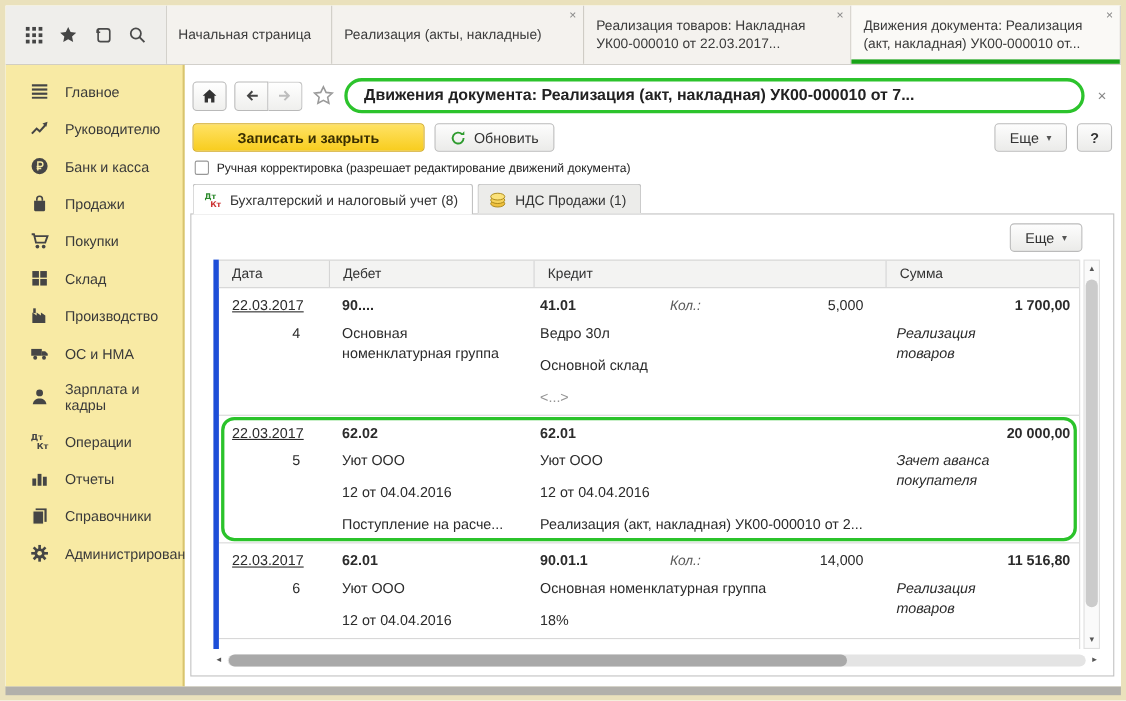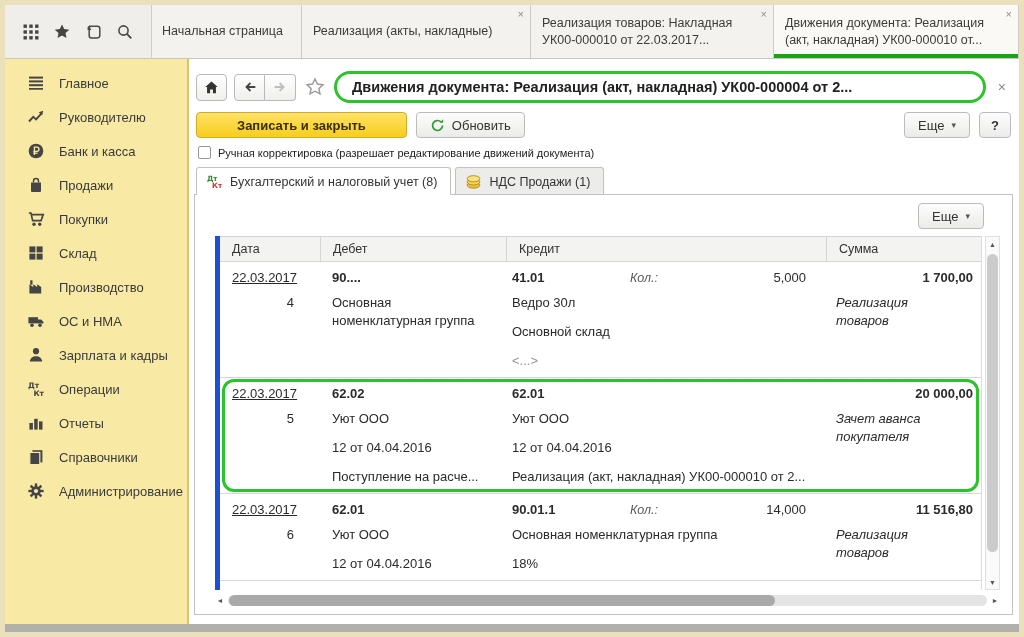--- a/index.html
+++ b/index.html
@@ -17,21 +17,21 @@
   .window-tabs { flex:1; display:flex; background:#f4f2ee; min-width:0; }
   .top-tab { position:relative; border-right:1px solid #cfccc5; padding:7px 20px 7px 11px; font-size:12.5px; color:#3b3b3b; display:flex; align-items:center; cursor:pointer; flex:none; }
   .top-tab.t0 { justify-content:flex-start; text-align:center; padding:7px 10px; }
   .tab-label { display:-webkit-box; -webkit-line-clamp:2; -webkit-box-orient:vertical; overflow:hidden; line-height:1.35; }
   .tab-close { position:absolute; top:3px; right:6px; font-size:11px; color:#8b8b8b; cursor:pointer; }
   .top-tab.active { background:#faf9f6; }
   .top-tab.active::after { content:""; position:absolute; left:0; right:0; bottom:0; height:4px; background:#19a319; }
 
   
   .body { flex:1; display:flex; min-height:0; }
-  .sidebar { width:184px; background:#f8eaa4; border-right:2px solid #d8c46e; padding-top:7px; flex:none; }
+  .sidebar { width:163px; background:#f8eaa4; border-right:2px solid #d8c46e; padding-top:7px; flex:none; }
   .side-item { display:flex; align-items:center; gap:14px; padding:8px 4px 8px 22px; font-size:13px; color:#3a3a3a; cursor:pointer; }
   .side-item .icon { width:18px; height:18px; justify-content:center; }
 
   .main { flex:1; display:flex; flex-direction:column; min-width:0; background:#fff; padding:0 6px 0 5px; }
 
   
   .doc-header { height:50px; display:flex; align-items:center; gap:7px; padding:6px 2px 0 2px; flex:none; }
   .btn-sq { width:31px; height:27px; border:1px solid #b9b9b9; border-radius:4px; background:linear-gradient(#ffffff,#efefed); display:flex; align-items:center; justify-content:center; cursor:pointer; }
   .nav-group { display:flex; }
   .nav-group .btn-sq:first-child { border-radius:4px 0 0 4px; }
@@ -330,21 +330,21 @@
               </span>
             </span>
           </span>
           <span class="star-plain">
             <span class="icon">
               <svg width="20" height="20" viewBox="0 0 18 18">
                   <path d="M9 1.8l2.2 4.5 5 .6-3.7 3.4 1 4.9L9 12.8l-4.5 2.4 1-4.9L1.8 6.9l5-.6z" fill="none" stroke="#9a9a9a" stroke-width="1.3"></path>
                 </svg>
             </span>
           </span>
-          <div class="title-pill">Движения документа: Реализация (акт, накладная) УК00-000004 от 2...</div>
+          <div class="title-pill">Движения документа: Реализация (акт, накладная) УК00-000010 от 7...</div>
           <span class="hdr-close">×</span>
         </div>
 
         <div class="action-row">
           <button class="btn btn-primary">Записать и закрыть</button>
           <button class="btn">
             <span class="icon">
               <svg width="15" height="15" viewBox="0 0 16 16">
                   <path d="M13.3 8a5.3 5.3 0 11-1.5-3.7" fill="none" stroke="#2e9b2e" stroke-width="1.8"></path>
                   <path d="M14 1.4v3.6h-3.6z" fill="#2e9b2e"></path>

